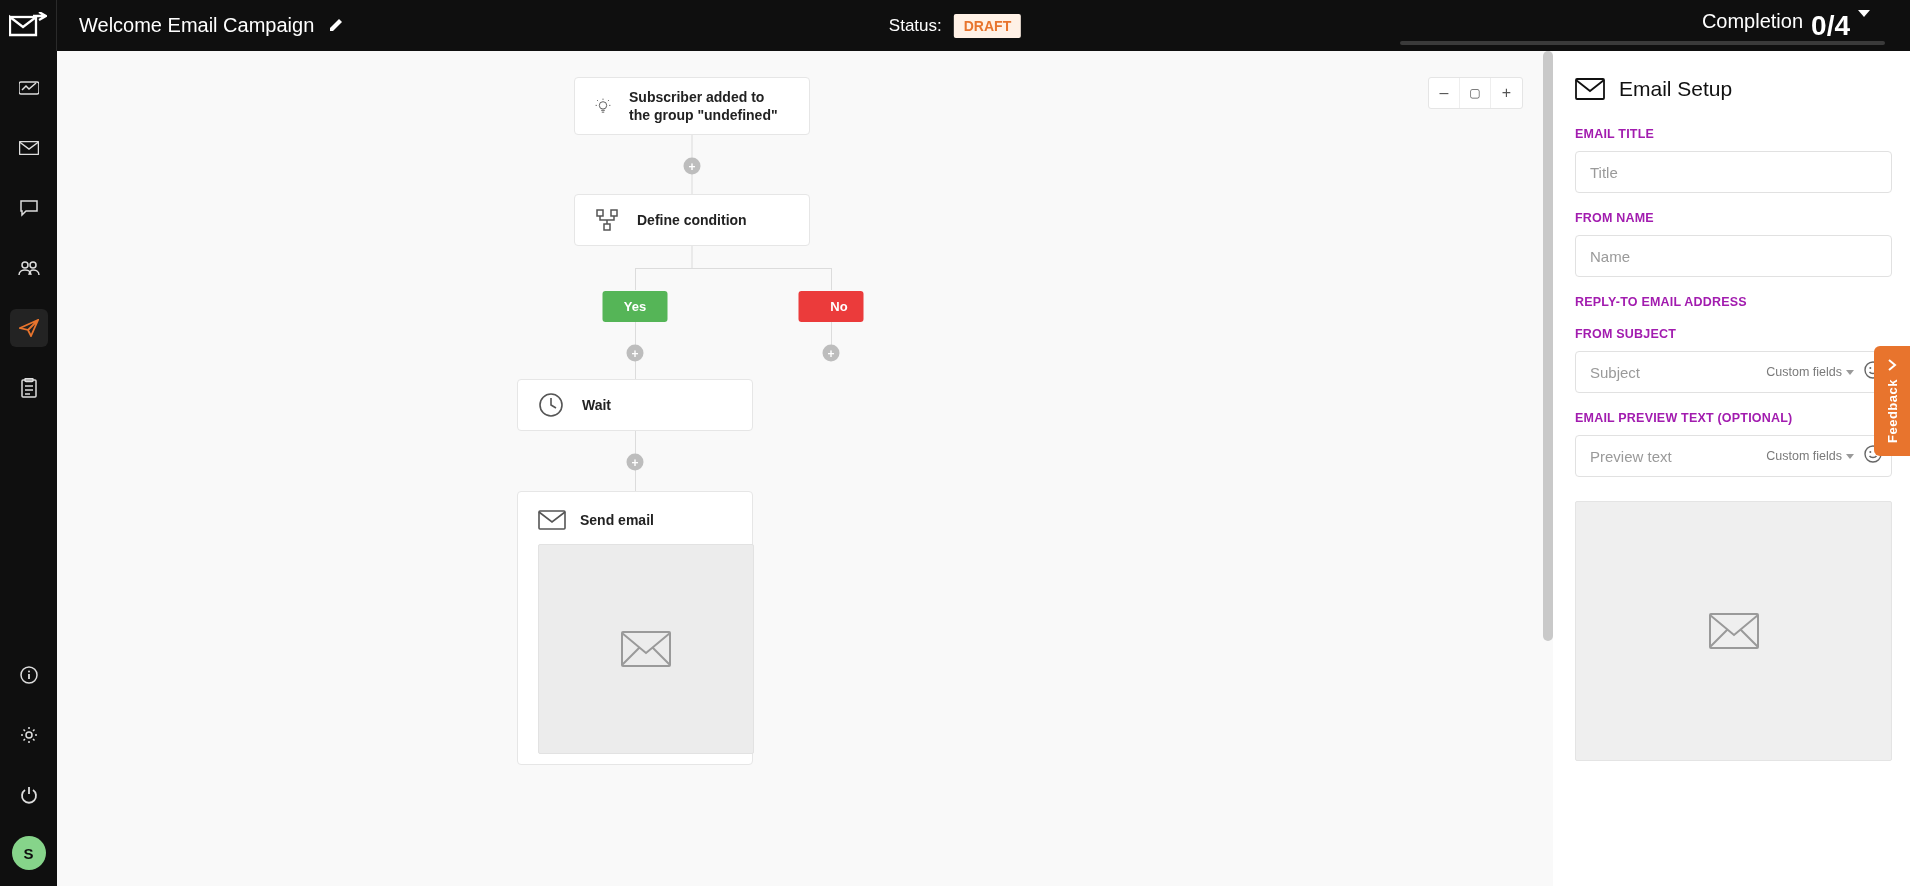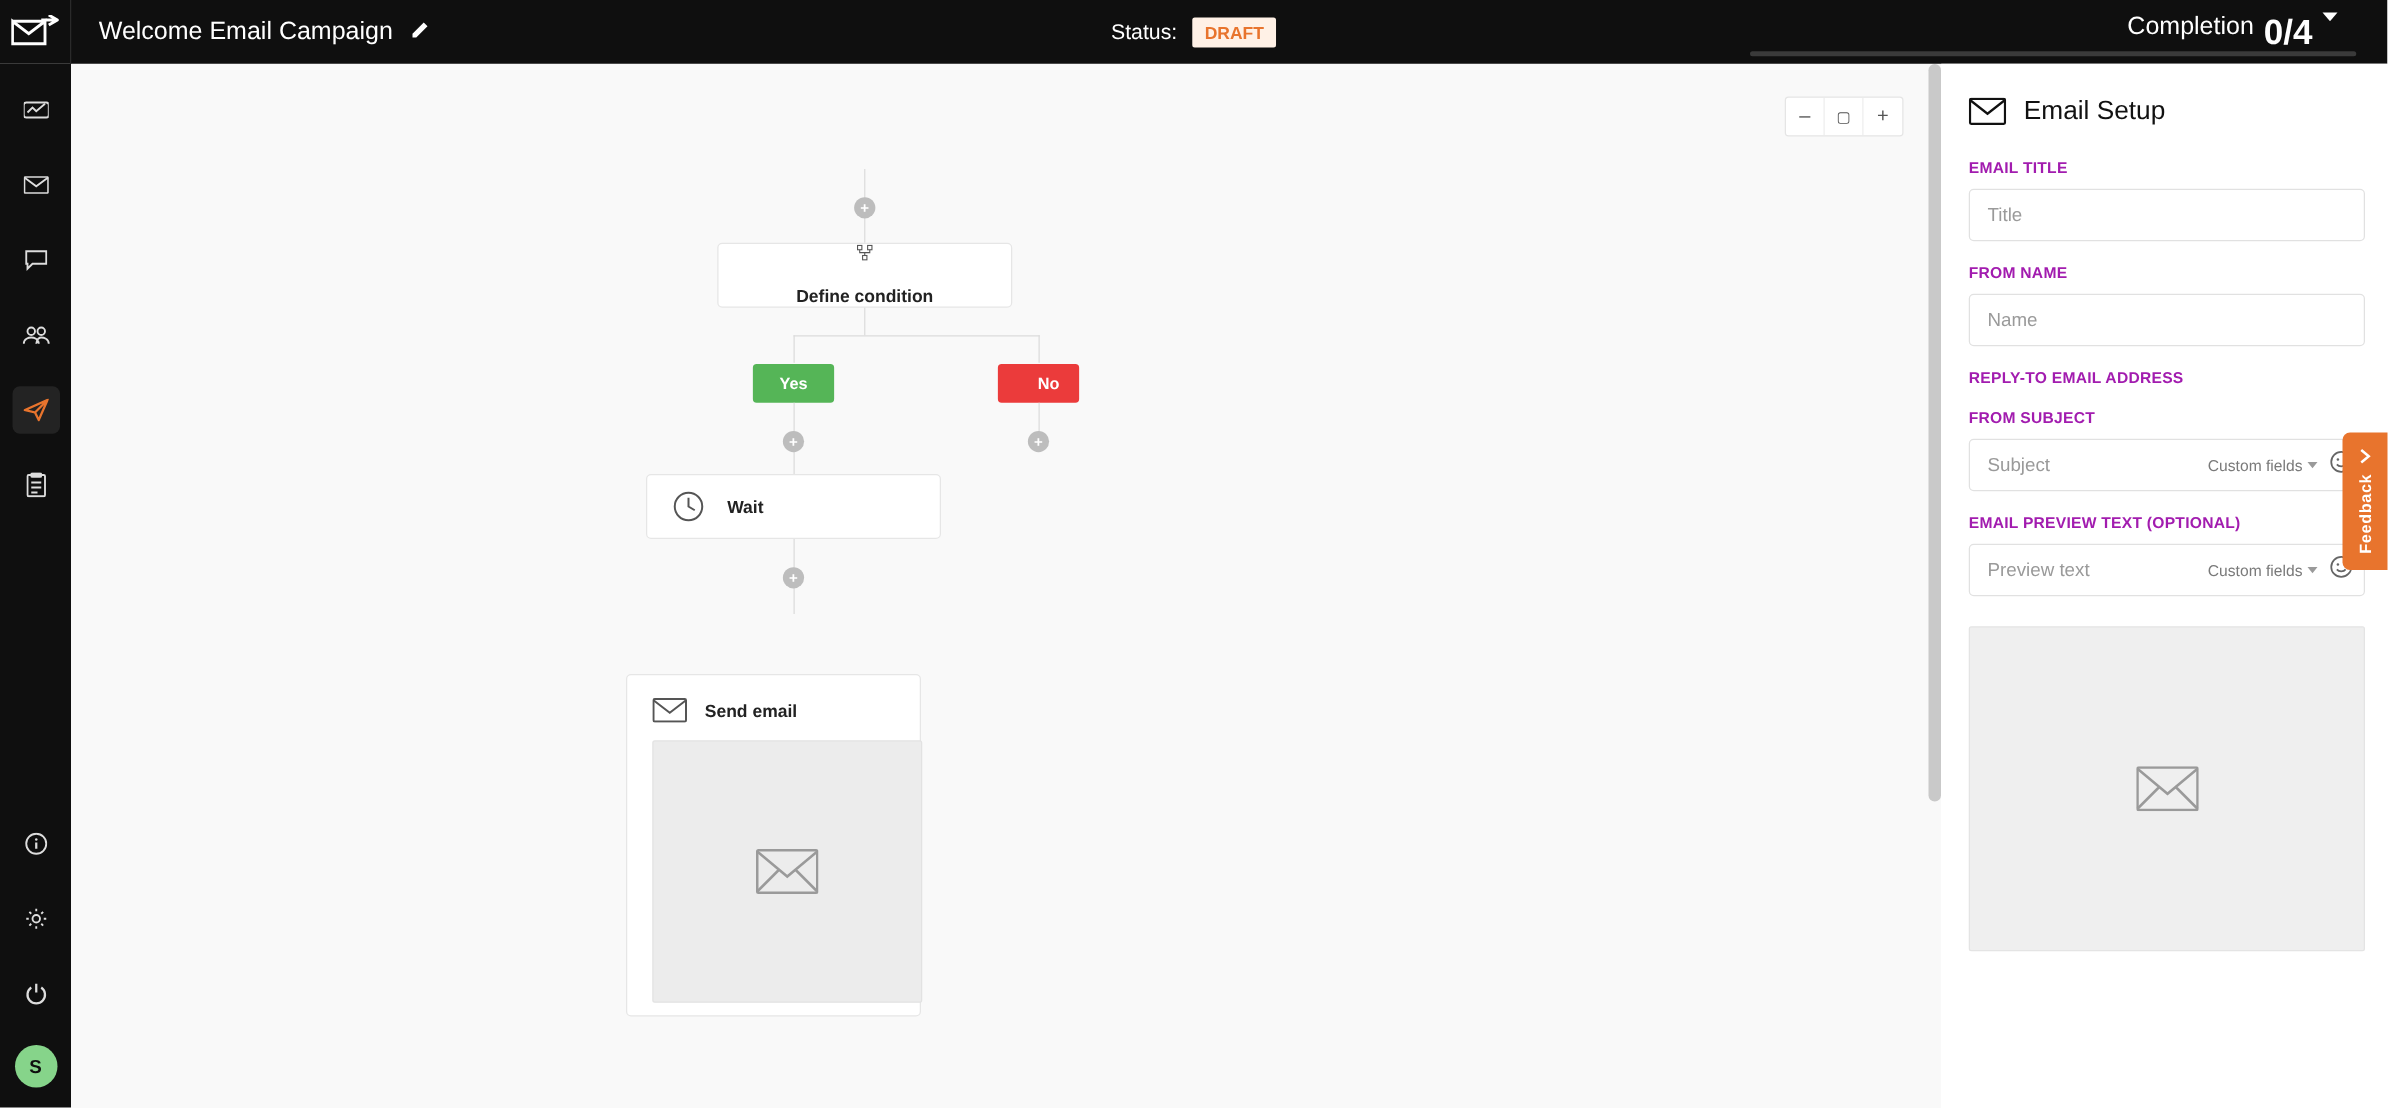--- a/index.html
+++ b/index.html
@@ -243,25 +243,33 @@
   <div class="canvas-inner">
 
     <div class="zoom-controls">
       <div class="zoom-btn">–</div>
       <div class="zoom-btn">
           <span style="font-size:12px;">▢</span>
         </div>
       <div class="zoom-btn">+</div>
     </div>
 
+    <div class="node" style="left:517px; top:26px; width:236px; height:58px;">
+      <svg width="26" height="26" viewBox="0 0 26 26">
+          <circle cx="13" cy="12" r="6" fill="none" stroke="#555" stroke-width="1.5"></circle>
+          <path d="M10 20 H16 M11 23 H15" stroke="#555" stroke-width="1.5"></path>
+          <path d="M13 1 V3 M3 12 H1 M25 12 H23 M5 5 L3.5 3.5 M21 5 L22.5 3.5" stroke="#555" stroke-width="1.5"></path>
+        </svg>
+      <div class="node-text" style="max-width:160px;">Subscriber added to the group "undefined"</div>
+    </div>
 
     <div class="vline" style="left:635px; top:84px; height:59px;"></div>
     <div class="plus-node" style="left:635px; top:115px;">+</div>
 
-    <div class="node" style="left:517px; top:143px; width:236px; height:52px;flex-direction:column;">
+    <div class="node" style="left:517px; top:143px; width:236px; height:52px;">
       <svg width="24" height="24" viewBox="0 0 24 24">
         <rect x="2" y="2" width="6" height="6" fill="none" stroke="#555" stroke-width="1.5"></rect>
         <rect x="16" y="2" width="6" height="6" fill="none" stroke="#555" stroke-width="1.5"></rect>
         <rect x="9" y="16" width="6" height="6" fill="none" stroke="#555" stroke-width="1.5"></rect>
         <path d="M5 8 V12 H19 V8 M12 12 V16" stroke="#555" stroke-width="1.5" fill="none"></path>
       </svg>
       <div class="node-text">Define condition</div>
     </div>
 
     <div class="vline" style="left:635px; top:195px; height:22px;"></div>
@@ -281,21 +289,21 @@
       <svg width="26" height="26" viewBox="0 0 26 26">
           <circle cx="13" cy="13" r="11" fill="none" stroke="#555" stroke-width="1.6"></circle>
           <path d="M13 6 V13 L18 16" stroke="#555" stroke-width="1.6" fill="none"></path>
         </svg>
       <div class="node-text">Wait</div>
     </div>
 
     <div class="vstub" style="left:578px; top:380px; height:60px;"></div>
     <div class="plus-node" style="left:578px; top:411px;">+</div>
 
-    <div class="email-node" style="left:444px; top:440px; width:236px;margin-top:48px;">
+    <div class="email-node" style="left:460px; top:440px; width:236px;">
       <div class="email-node-header">
         <svg width="28" height="20" viewBox="0 0 28 20">
             <rect x="1" y="1" width="26" height="18" rx="1" fill="none" stroke="#555" stroke-width="1.6"></rect>
             <path d="M1 2 L14 12 L27 2" stroke="#555" stroke-width="1.6" fill="none"></path>
           </svg>
         <div class="node-text">Send email</div>
       </div>
       <div class="email-preview" style="width:216px; height:210px;">
         <svg width="50" height="36" viewBox="0 0 50 36">
             <rect x="1" y="1" width="48" height="34" rx="1" fill="none" stroke="#9a9a9a" stroke-width="2"></rect>

